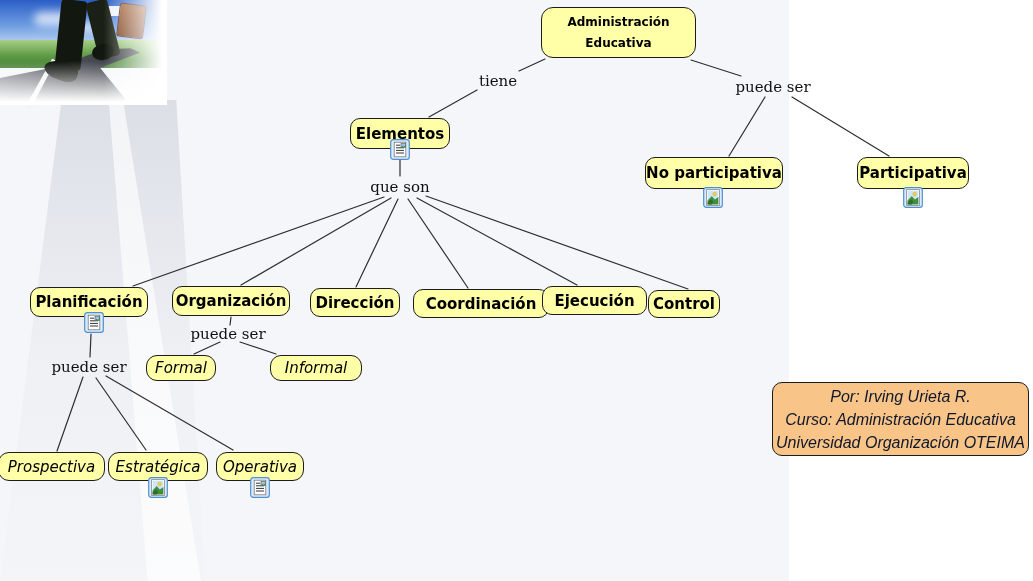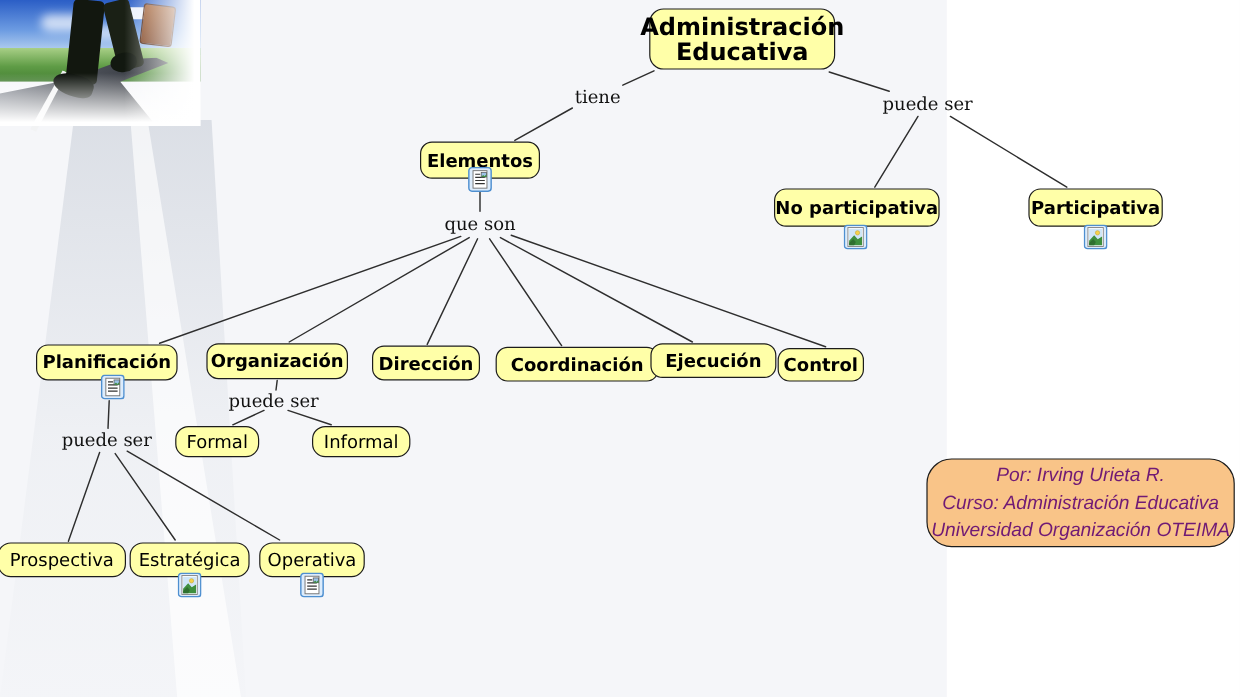--- a/index.html
+++ b/index.html
@@ -37,32 +37,32 @@
     border:1px solid #4a1f0a;border-radius:3px;transform:rotate(7deg);}
   .ph-fade{left:0;top:0;width:100%;height:100%;
     background:linear-gradient(90deg,rgba(255,255,255,0) 62%,#fff 97%),
                linear-gradient(180deg,rgba(255,255,255,0) 58%,#fff 97%);}
   
   svg.edges{position:absolute;left:0;top:0;z-index:3;}
   
   .concept{position:absolute;z-index:4;box-sizing:border-box;background:#ffffa8;
     border:1.6px solid #1c1c1c;border-radius:10px;display:flex;align-items:center;justify-content:center;
     font-weight:bold;font-size:15px;color:#000;white-space:nowrap;}
-  .concept.root{border-radius:12px;font-size:20px;line-height:21px;text-align:center;white-space:normal;}
-  .concept.italic{font-weight:normal;border-radius:11px;}
+  .concept.root{border-radius:12px;font-size:12px;line-height:21px;text-align:center;white-space:normal;}
+  .concept.italic{font-weight:normal;font-style:italic;border-radius:11px;}
   
   .link-label{position:absolute;z-index:4;transform:translateX(-50%);white-space:nowrap;
     font-family:"DejaVu Serif",serif;font-size:15px;color:#111;}
   
   .res-icon{position:absolute;z-index:5;width:20px;height:21px;display:block;}
   
   .credit{position:absolute;z-index:4;box-sizing:border-box;left:772px;top:382px;width:257px;height:74px;
-    background:#f9c488;border:1.6px solid #1c1c1c;border-radius:21px;
+    background:#f9c488;border:1.6px solid #1c1c1c;border-radius:10px;
     display:flex;flex-direction:column;align-items:center;justify-content:center;
-    font-family:"Liberation Sans",sans-serif;font-style:italic;font-size:16px;line-height:23px;color:#701a75;}
+    font-family:"Liberation Sans",sans-serif;font-style:italic;font-size:16px;line-height:23px;color:#0f172a;}
 </style>
 </head>
 <body>
 
 <div class="canvas">
   <div class="gray-bg"></div>
   <div class="road-fade"></div>
   <div class="road-stripe"></div>
 
   <div class="photo">
@@ -118,21 +118,21 @@
   <div class="concept" style="left:310px;top:288px;width:90px;height:29px;">Dirección</div>
 
   <div class="concept" style="left:413px;top:289px;width:136px;height:29px;">Coordinación</div>
 
   <div class="concept" style="left:542px;top:286px;width:105px;height:29px;">Ejecución</div>
 
   <div class="concept" style="left:648px;top:290px;width:72px;height:28px;">Control</div>
 
   <div class="concept italic" style="left:146px;top:355px;width:70px;height:26px;">Formal</div>
 
-  <div class="concept italic" style="left:260px;top:355px;width:82px;height:26px;border-radius:11px;">Informal</div>
+  <div class="concept italic" style="left:270px;top:355px;width:92px;height:26px;border-radius:11px;">Informal</div>
 
   <div class="concept italic" style="left:-2px;top:452px;width:107px;height:29px;">Prospectiva</div>
 
   <div class="concept italic" style="left:108px;top:452px;width:100px;height:29px;">Estratégica</div>
 
   <div class="concept italic" style="left:216px;top:452px;width:88px;height:29px;">Operativa</div>
 
   <div class="link-label" style="left:498px;top:72px;">tiene</div>
   <div class="link-label" style="left:773px;top:78px;">puede ser</div>
   <div class="link-label" style="left:400px;top:178px;">que son</div>

